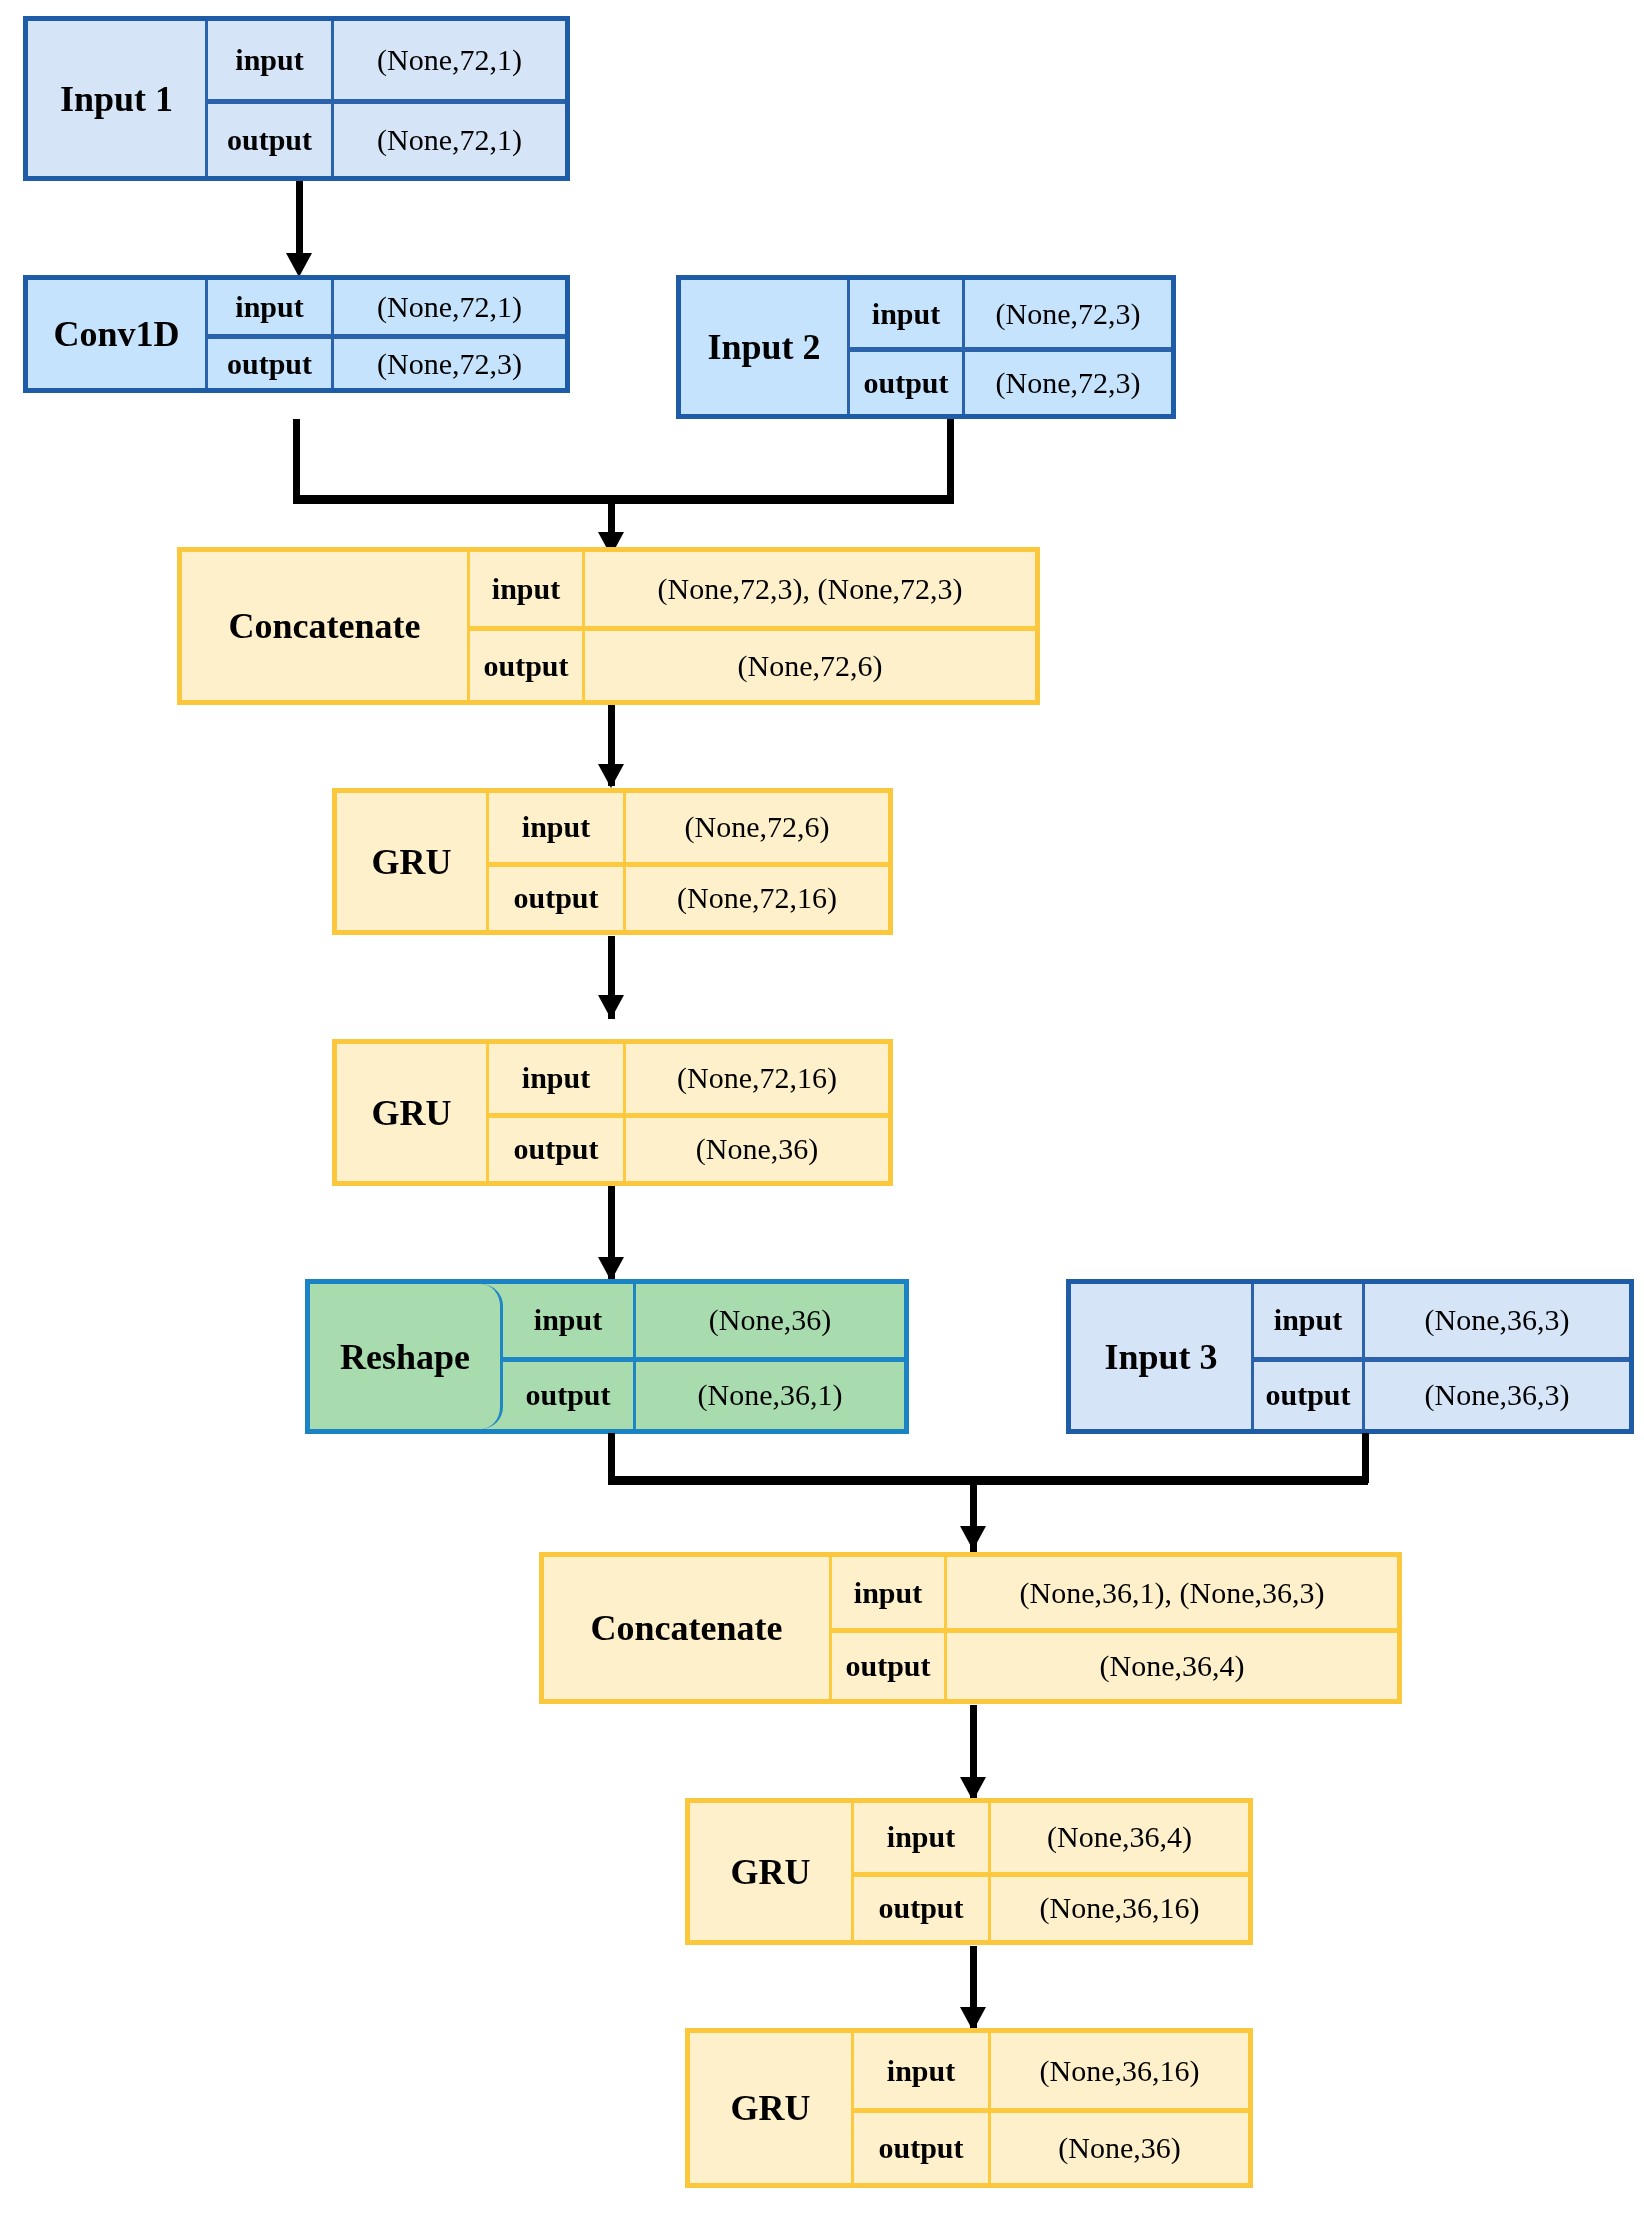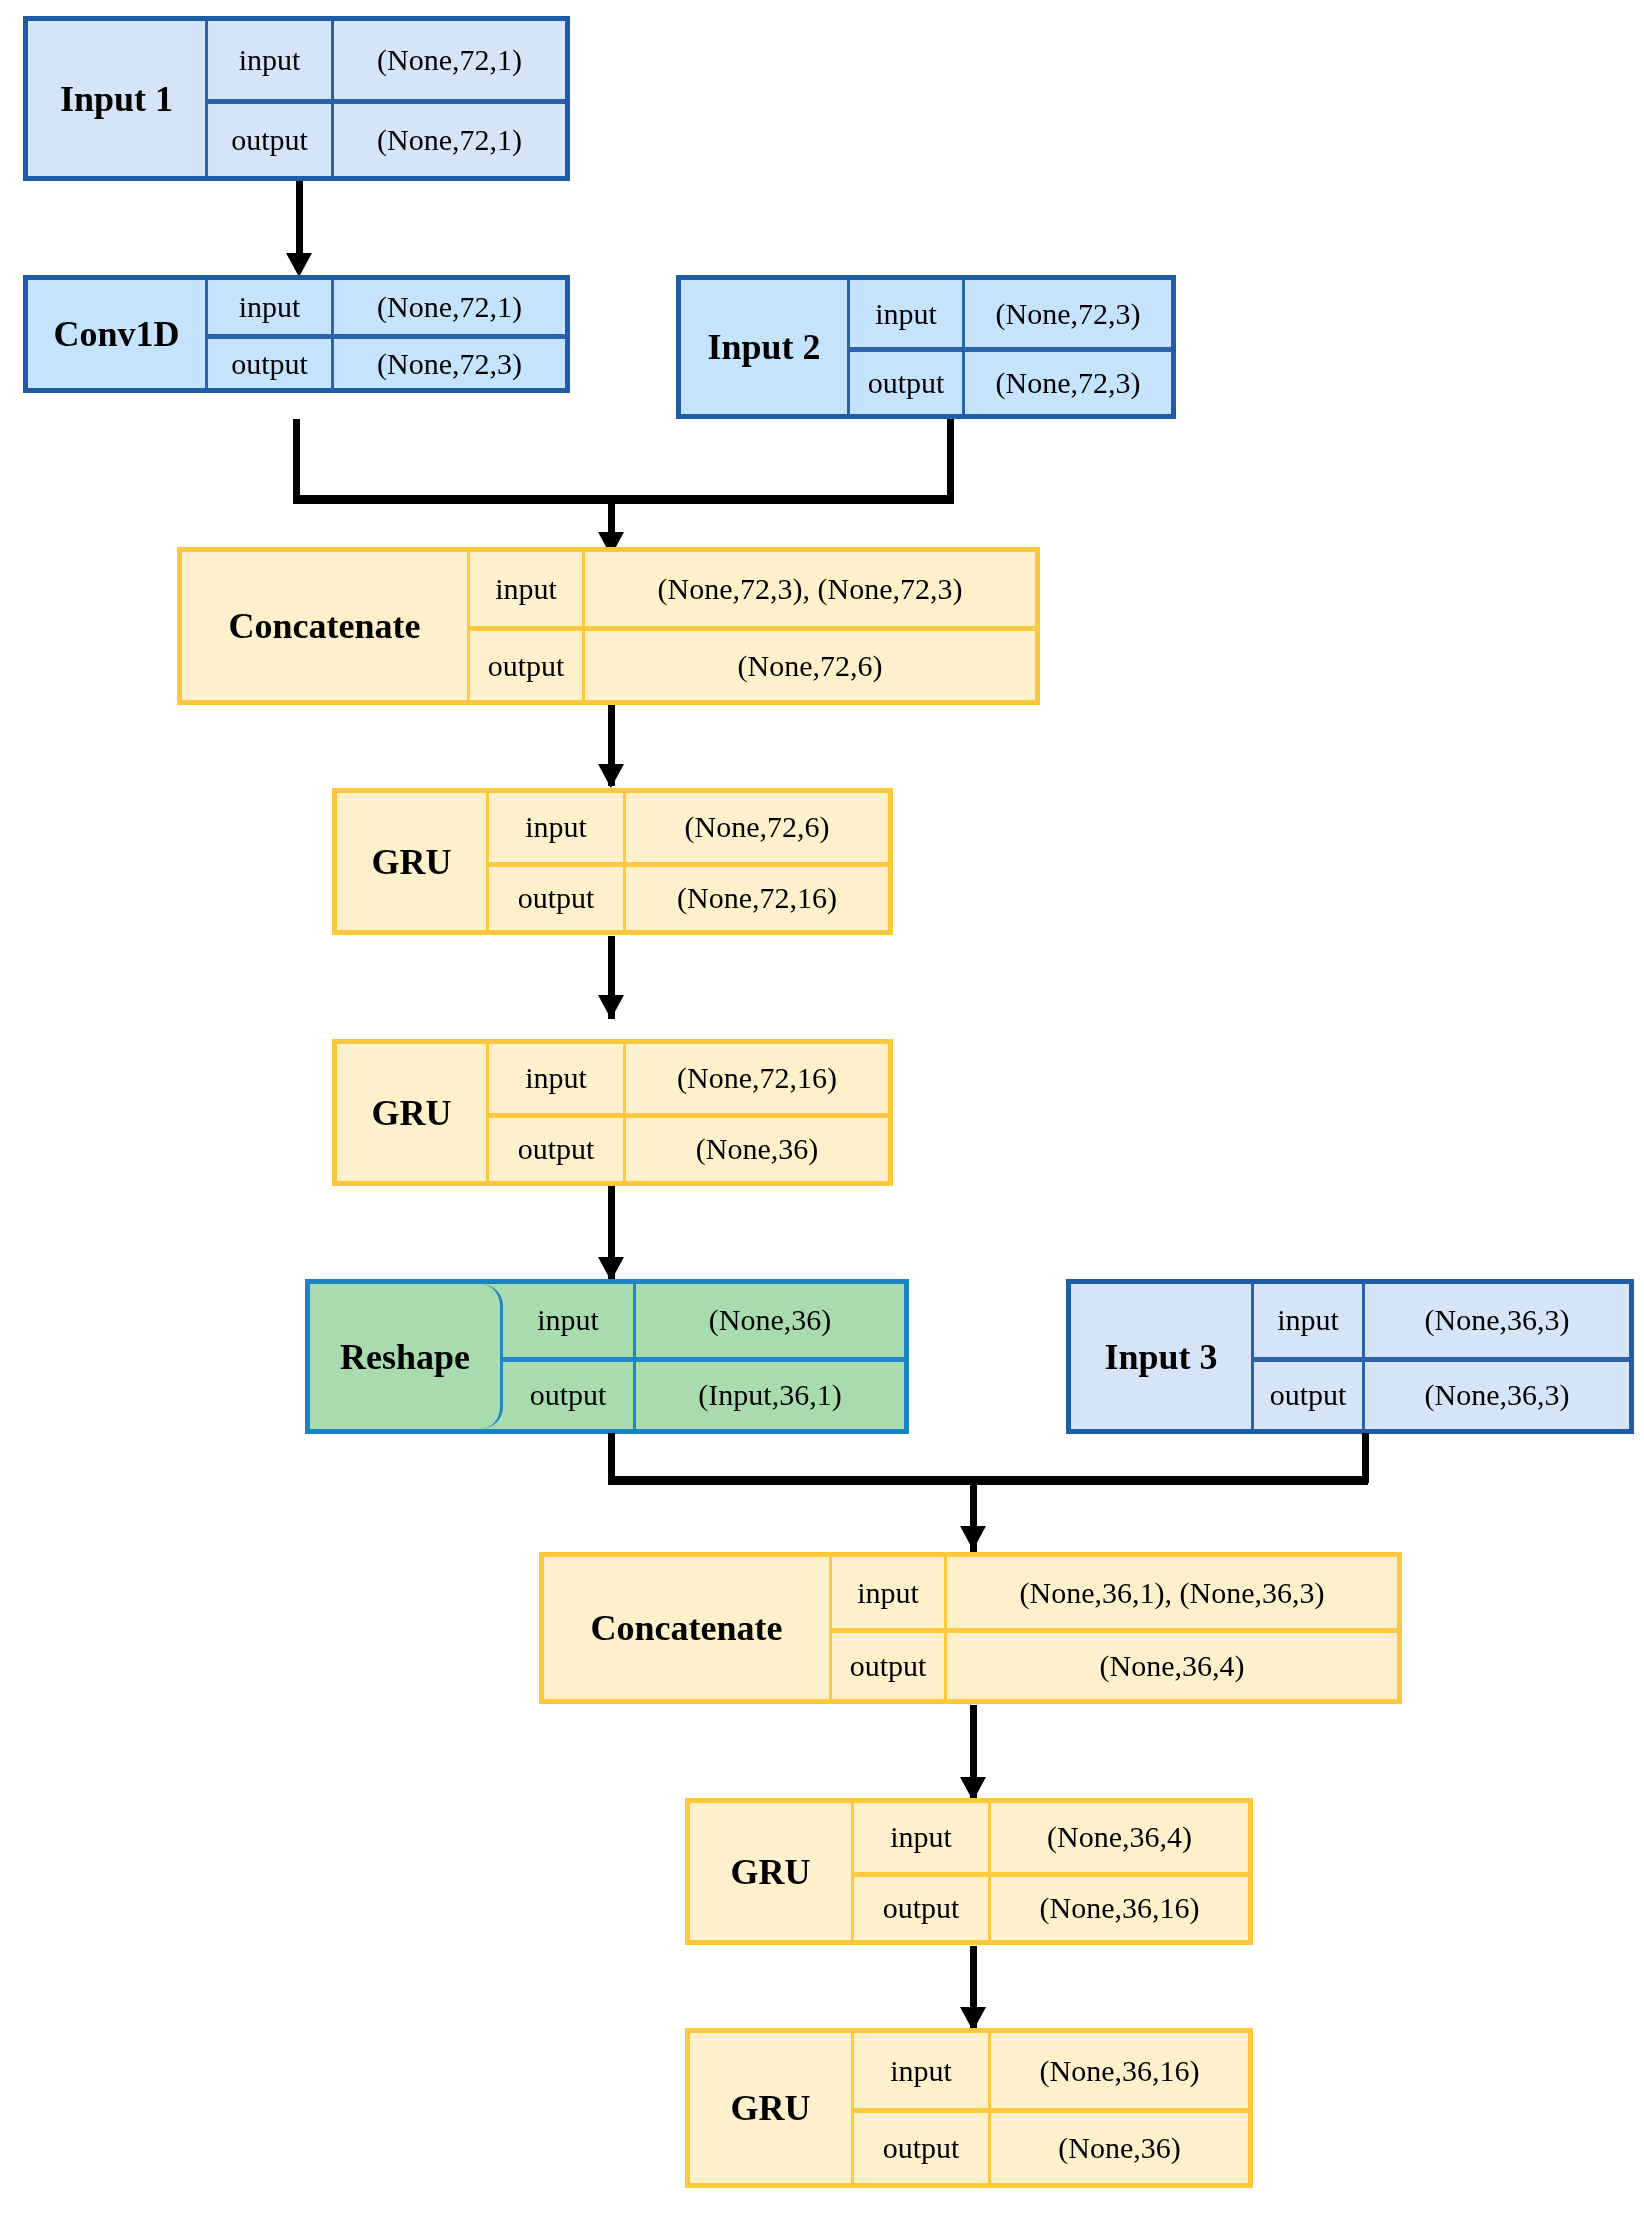--- a/index.html
+++ b/index.html
@@ -47,20 +47,21 @@
     align-items: stretch;
     box-sizing: border-box;
   }
   .node .row .label-cell {
     box-sizing: border-box;
     display: flex;
     align-items: center;
     justify-content: center;
     white-space: nowrap;
     padding: 0 5.8px;
+    font-weight: bold;
   }
   .node .row .shape-cell {
     box-sizing: border-box;
     flex: 1 1 auto;
     display: flex;
     align-items: center;
     justify-content: center;
     white-space: nowrap;
     padding: 0 7.2px;
     border-radius: 32px;
@@ -219,21 +220,21 @@
 
   <div class="node theme-green" style="left:305px; top:1279px; width:604px; height:155px; font-size:30px;">
     <div class="name-cell" style="width:193px; font-size:36px;">Reshape</div>
     <div class="rows">
       <div class="row">
         <div class="label-cell" style="width:133px;">input</div>
         <div class="shape-cell">(None,36)</div>
       </div>
       <div class="row">
         <div class="label-cell" style="width:133px;">output</div>
-        <div class="shape-cell">(Input,36,1)</div>
+        <div class="shape-cell">(None,36,1)</div>
       </div>
     </div>
   </div>
 
   <div class="node theme-blue" style="left:1066px; top:1279px; width:568px; height:155px; font-size:30px;">
     <div class="name-cell" style="width:183px; font-size:36px;">Input 3</div>
     <div class="rows">
       <div class="row">
         <div class="label-cell" style="width:111px;">input</div>
         <div class="shape-cell">(None,36,3)</div>

